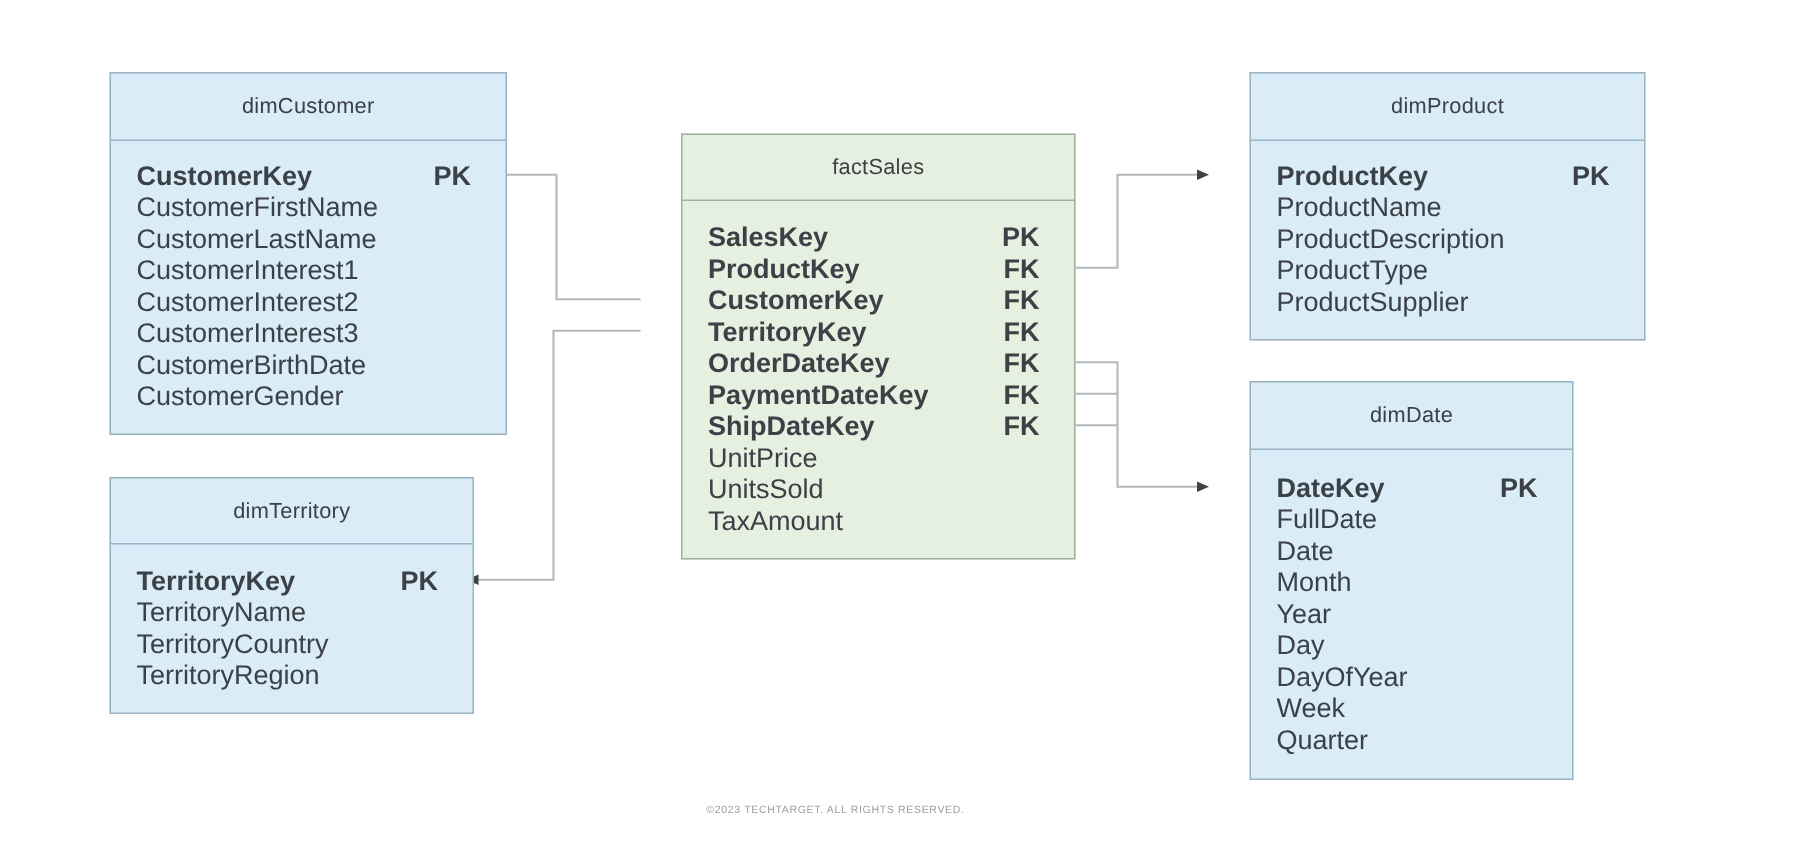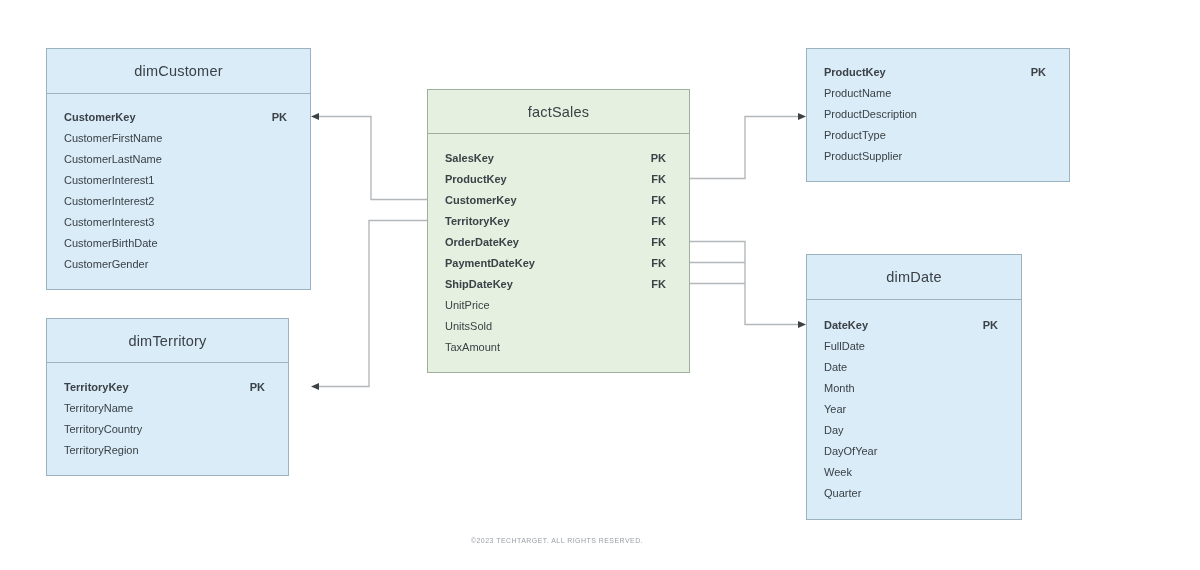--- a/index.html
+++ b/index.html
@@ -14,31 +14,31 @@
   }
   *{margin:0;padding:0;box-sizing:border-box;}
   html,body{background:#ffffff;}
   body{font-family:"Liberation Sans","DejaVu Sans",sans-serif;color:var(--text);}
   .canvas{position:relative;width:1200px;height:570px;background:#ffffff;overflow:hidden;}
 
   .connector-layer{position:absolute;left:0;top:0;width:1200px;height:570px;pointer-events:none;}
   .connector-layer path{fill:none;stroke:var(--connector);stroke-width:1.4;}
   .connector-layer polygon{fill:var(--arrowhead);stroke:none;}
 
-  .table{position:absolute;border:1px solid var(--dimension-border);background:var(--dimension-fill);}
+  .table{position:absolute;border:1px solid var(--dimension-border);background:var(--dimension-fill);margin-left:27px;}
   .table.fact{border-color:var(--fact-border);background:var(--fact-fill);}
   .table-header{height:45px;display:flex;align-items:center;justify-content:center;
     font-size:14.5px;letter-spacing:.2px;border-bottom:1px solid var(--dimension-border);}
   .table.h44 .table-header{height:44px;}
   .table.fact .table-header{border-bottom-color:var(--fact-border);}
   .table-body{padding:13px 0 14px 0;}
   .table.pt14 .table-body{padding-top:14px;}
   .table.pt15 .table-body{padding-top:15px;padding-bottom:15px;}
   .field-row{display:flex;justify-content:space-between;align-items:center;
-    line-height:21px;font-size:11px;padding:0 23px 0 17px;}
+    line-height:21px;font-size:18px;padding:0 23px 0 17px;}
   .field-key{min-width:20px;text-align:right;}
   .field-row.keyed .field-name,.field-row.keyed .field-key{font-weight:bold;}
 
   .footer{position:absolute;top:537px;left:557px;transform:translateX(-50%);
     font-size:7px;letter-spacing:.45px;color:var(--footer-text);white-space:nowrap;}
 </style>
 </head>
 <body>
 
 <div class="canvas">
@@ -164,20 +164,21 @@
           <span class="field-key"></span>
         </div>
       <div class="field-row">
           <span class="field-name">TaxAmount</span>
           <span class="field-key"></span>
         </div>
     </div>
   </div>
 
   <div class="table" style="left:806px;top:48px;width:264px;">
+    <div class="table-header">dimProduct</div>
     <div class="table-body">
       <div class="field-row keyed">
           <span class="field-name">ProductKey</span>
           <span class="field-key">PK</span>
         </div>
       <div class="field-row">
           <span class="field-name">ProductName</span>
           <span class="field-key"></span>
         </div>
       <div class="field-row">

